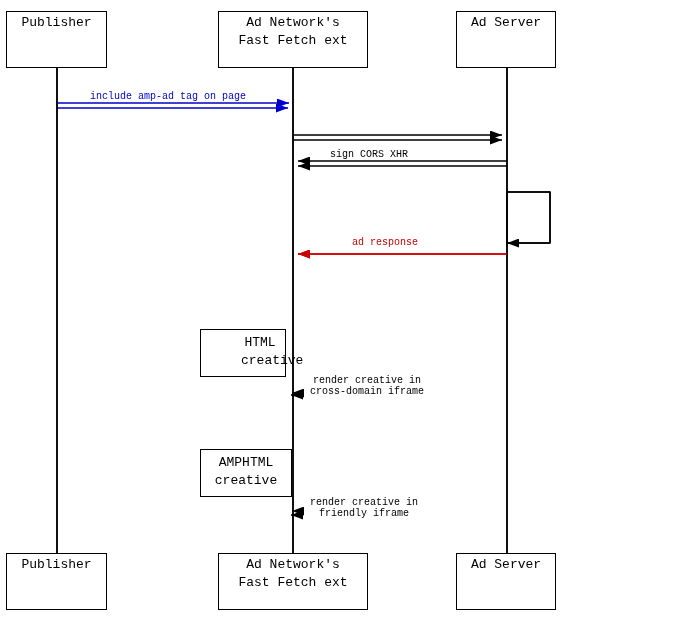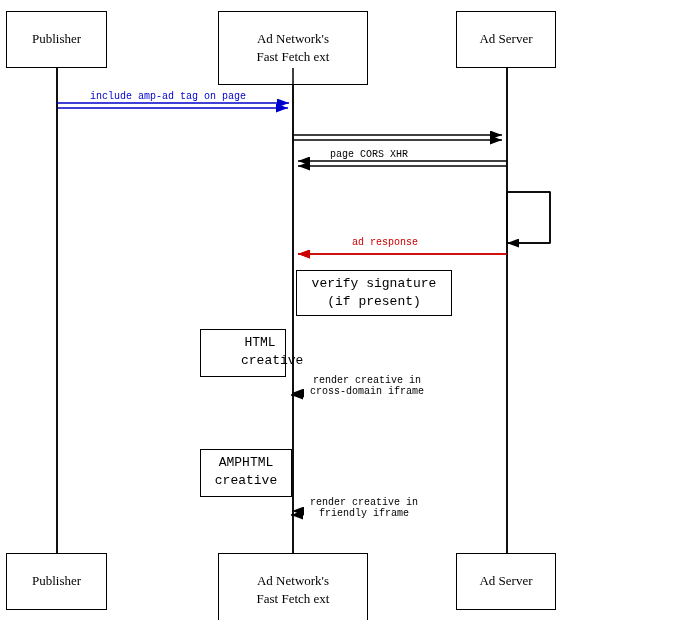--- a/index.html
+++ b/index.html
@@ -15,22 +15,22 @@
     #diagram {
       position: relative;
       width: 676px;
       height: 620px;
     }
     .box {
       position: absolute;
       border: 1.5px solid #000;
       background: #fff;
       text-align: center;
-      padding: 18px 8px;
-      font-family: Liberation Serif, serif;
+      padding: 2px 8px;
+      font-family: Liberation Mono, monospace;
       font-size: 13px;
       line-height: 1.4;
     }
     .arrow-label {
       position: absolute;
       font-family: 'Courier New', Courier, monospace;
       font-size: 10px;
       text-align: center;
     }
     svg#arrows {
@@ -120,31 +120,28 @@
   </div>
 
   <div class="box-inner" style="left:200px; top:329px; width:86px; min-height:48px;padding-left:40px;">
     <span>HTML<br>creative</span>
   </div>
 
   <div class="box-inner" style="left:200px; top:449px; width:92px; min-height:48px;">
     <span>AMPHTML<br>creative</span>
   </div>
 
-  <div class="box-inner" style="left:296px; top:270px; width:156px; min-height:46px;">
-    <span>verify signature<br>(if present)</span>
-  </div>
 
   <div class="arrow-label" style="left:90px; top:91px; color:#0000cc;">
     <span>include amp-ad tag on page</span>
   </div>
 
 
   <div class="arrow-label" style="left:330px; top:149px; color:#000;">
-    <span>page CORS XHR</span>
+    <span>sign CORS XHR</span>
   </div>
 
 
   <div class="arrow-label" style="left:352px; top:237px; color:#cc0000;">
     <span>ad response</span>
   </div>
 
   <div class="arrow-label" style="left:310px; top:375px; color:#000; text-align:center;">
     <span>render creative in<br>cross-domain iframe</span>
   </div>

